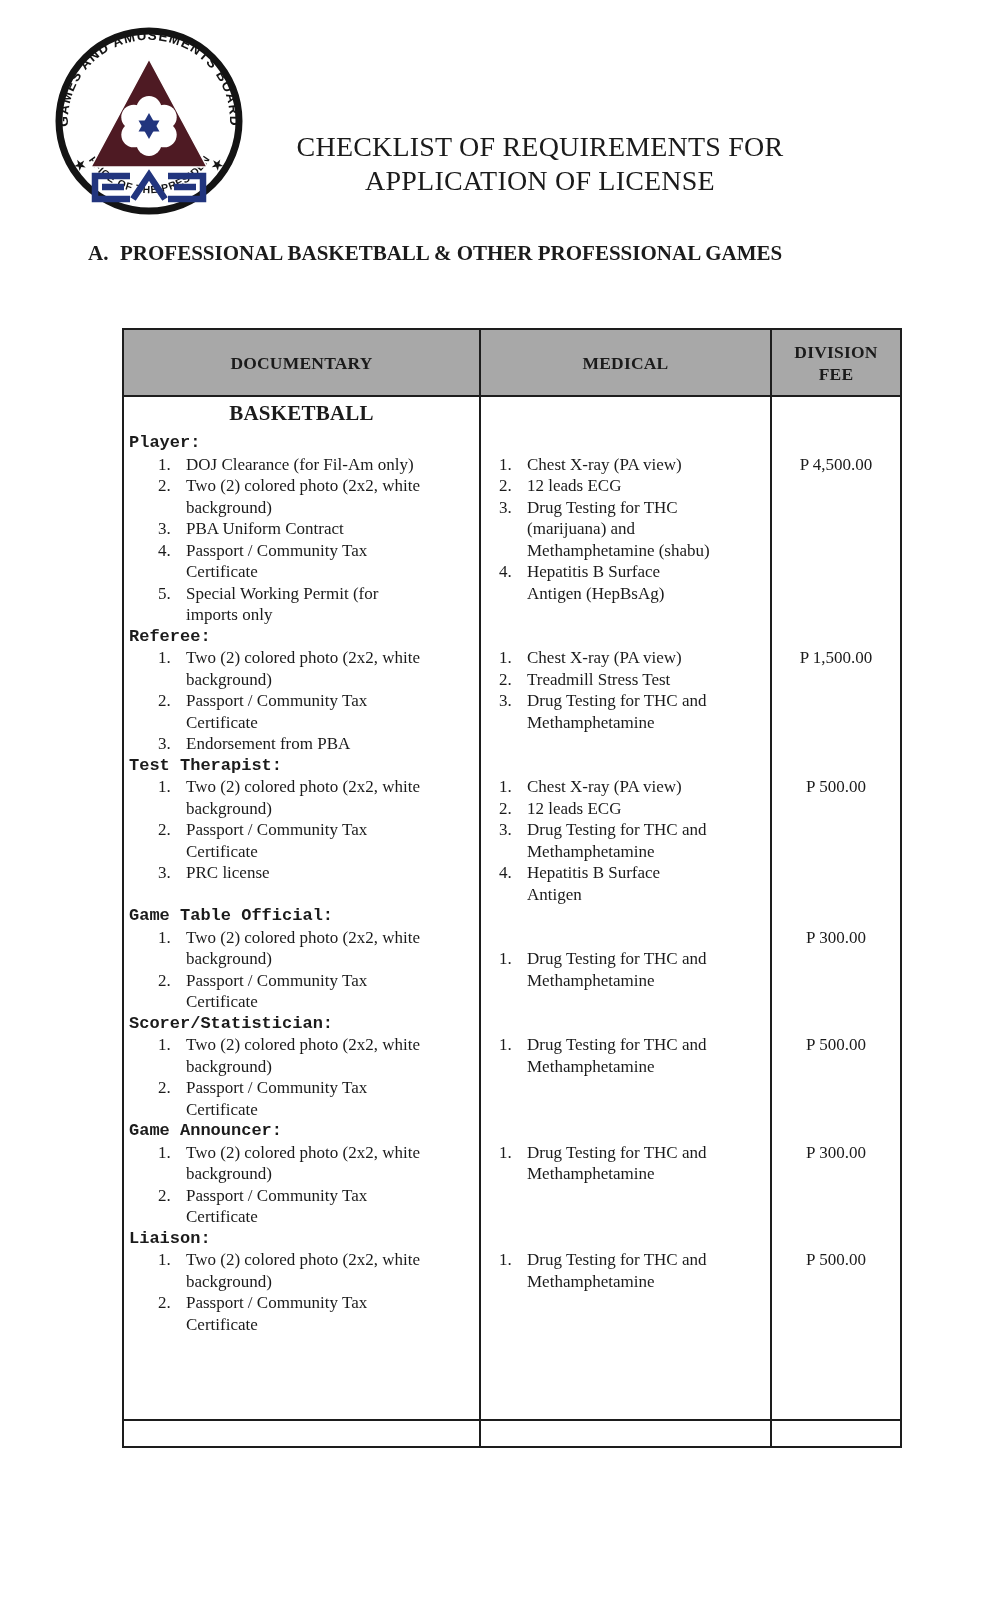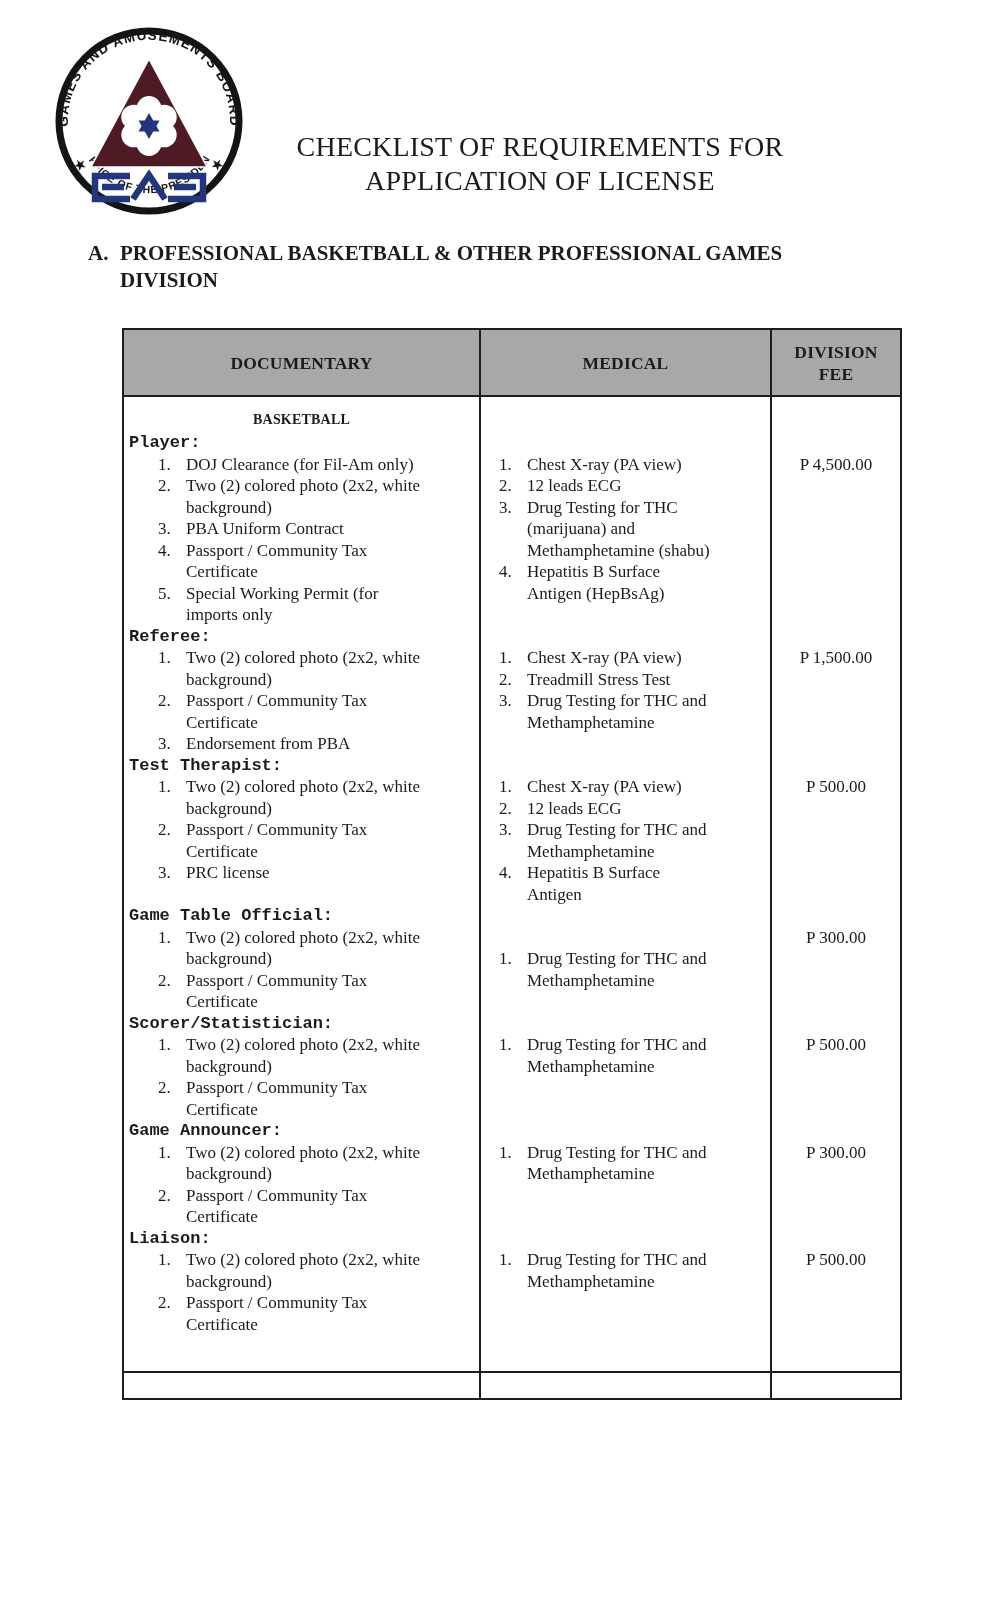--- a/index.html
+++ b/index.html
@@ -47,26 +47,26 @@
   .req-table th.fee-h { padding:0 18px; }
 
   .req-table td {
     border-left:2px solid #1d1d1d;
     border-right:2px solid #1d1d1d;
     vertical-align:top;
     padding:0;
   }
   .sub-row td { height:35px; }
   .sub-row .subheader {
-    text-align:center; font-weight:bold; font-size:14px; padding-top:15px;
+    text-align:center; font-weight:bold; font-size:21px; padding-top:4px;
     letter-spacing:0.2px;
   }
 
   .cell { padding:8px 4px 16px 2px; }
-  .last-role-row .cell { padding-bottom:36px;margin-top:20px; }
+  .last-role-row .cell { padding-bottom:84px;margin-top:20px; }
 
   .role-label { font-weight:bold; font-size:17px; line-height:21.5px; margin-left:5px;font-family:Liberation Mono, monospace; }
 
   .item { display:flex; font-size:17px; line-height:21.5px; }
   .item .num { flex:none; }
   .doc-list .num { margin-left:34px; width:28px; }
   .med-list .num { margin-left:18px; width:28px; }
   .item .txt { white-space:pre-line; }
 
   .fee { margin-top:21.5px; text-align:center; font-size:17px; line-height:21.5px; }
@@ -128,21 +128,20 @@
 
   <div class="doc-title">
     <div>CHECKLIST OF REQUIREMENTS FOR</div>
     <div>APPLICATION OF LICENSE</div>
   </div>
 
   <div class="section-heading">
     <div class="marker">A.</div>
     <div>
       <div>PROFESSIONAL BASKETBALL &amp; OTHER PROFESSIONAL GAMES</div>
-      <div>DIVISION</div>
     </div>
   </div>
 
   <table class="req-table">
     <colgroup>
         <col class="c1">
         <col class="c2">
         <col class="c3">
       </colgroup>
     <thead>

